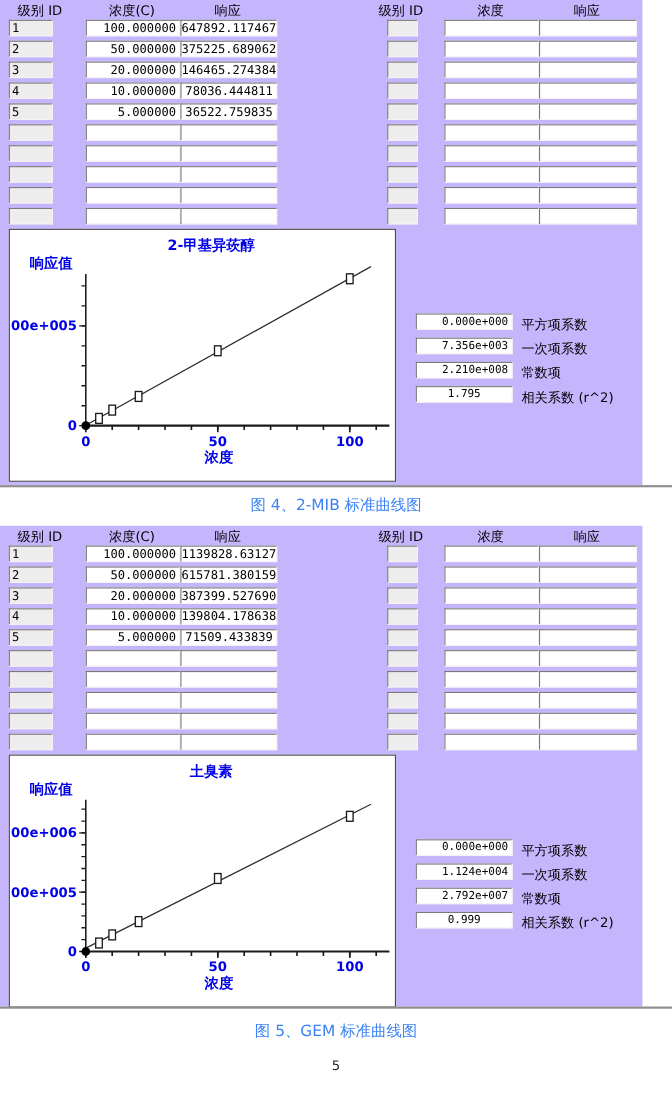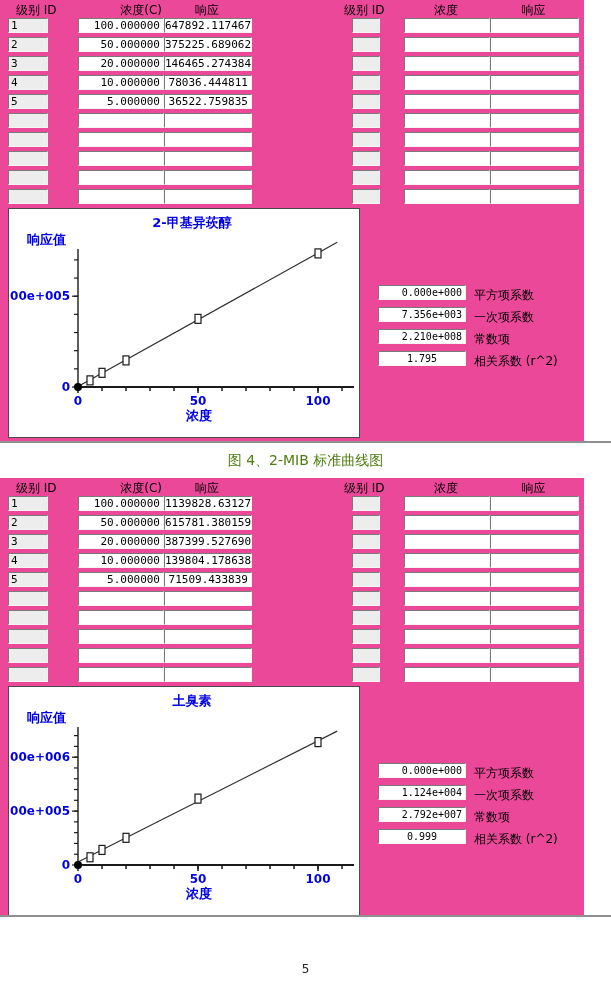--- a/index.html
+++ b/index.html
@@ -1,35 +1,35 @@
 <!DOCTYPE html>
 <html><head>
 <meta charset="utf-8">
 <style>
   html,body{margin:0;padding:0;background:#fff;}
   body{width:611px;height:999px;font-family:"DejaVu Sans","Liberation Sans",sans-serif;}
   .page{position:relative;width:611px;height:999px;background:#fff;overflow:hidden;}
 
-  .panel{position:absolute;left:0;width:584px;background:#ec4899;}
+  .panel{position:absolute;left:0;width:584px;background:#c4b5fd;}
   #panel1{top:0;height:441px;}
   #panel2{top:478px;height:437px;}
 
   .sep{position:absolute;left:0;width:611px;height:2px;background:#8f8f8f;}
   #sep1{top:441px;}
   #sep2{top:915px;}
 
-  .caption{position:absolute;left:0;width:611px;text-align:center;font-size:14px;color:#4d7c0f;line-height:18px;}
+  .caption{position:absolute;left:0;width:611px;text-align:center;font-size:14px;color:#3b82f6;line-height:18px;}
   #cap1{top:451px;}
   #cap2{top:929px;}
   .pagenum{position:absolute;top:962px;left:0;width:611px;text-align:center;font-size:12px;color:#222;}
 
   
   .thead{position:absolute;top:2px;font-size:12px;color:#000;white-space:nowrap;}
   .h-id-l{left:16px;}
-  .h-conc-l{left:78px;width:84px;text-align:right;}
+  .h-conc-l{left:78px;width:84px;text-align:center;}
   .h-resp-l{left:164px;width:86px;text-align:center;}
   .h-id-r{left:344px;}
   .h-conc-r{left:404px;width:84px;text-align:center;}
   .h-resp-r{left:490px;width:87px;text-align:center;}
 
   
   .rows{position:absolute;top:17px;left:0;width:584px;}
   .trow{position:relative;height:19px;width:584px;}
   .wbox{position:absolute;top:1px;height:13px;background:#fff;
         border:1px solid;border-color:#7a7a7a #f4f4f4 #f4f4f4 #7a7a7a;
@@ -444,15 +444,16 @@
         <span class="coef-label">常数项</span>
       </div>
       <div class="coef-row">
         <span class="coef-box">0.999</span>
         <span class="coef-label">相关系数 (r^2)</span>
       </div>
     </div>
   </section>
 
   <div class="sep" id="sep2"></div>
+  <div class="caption" id="cap2">图 5、GEM 标准曲线图</div>
 
   <div class="pagenum">5</div>
 </div>
 
 </body></html>

